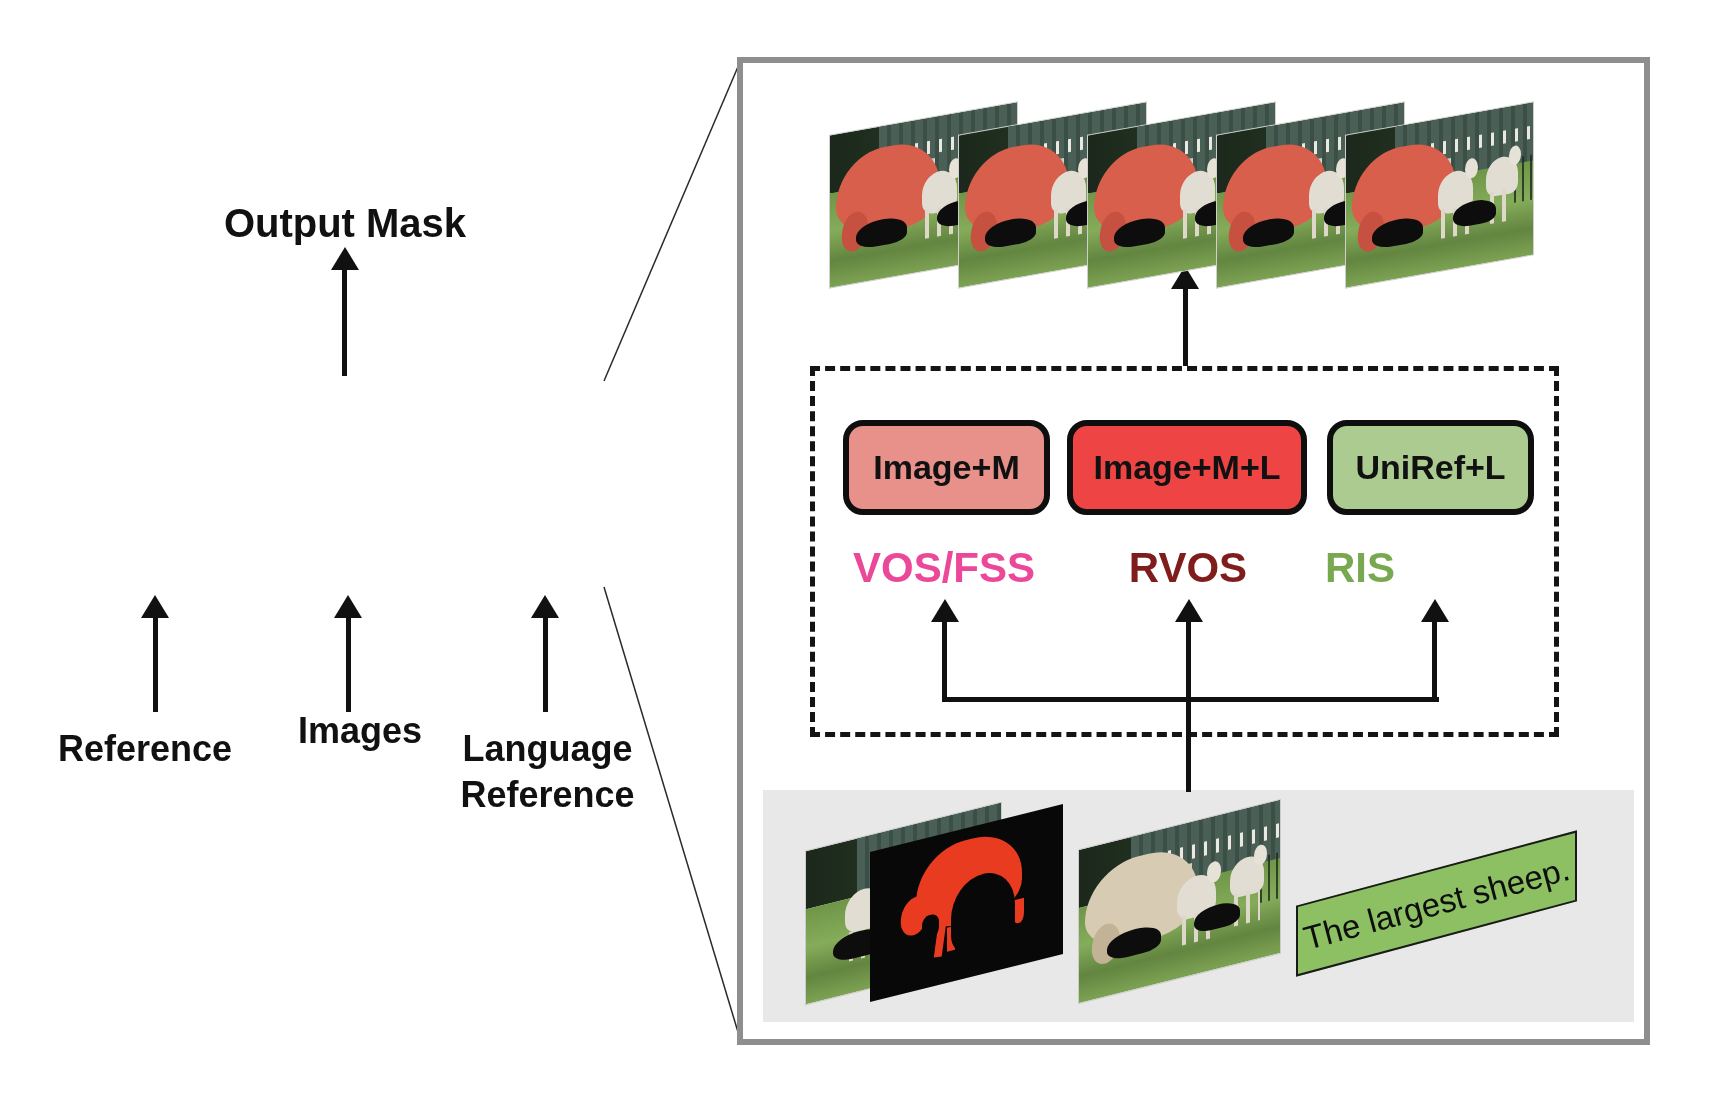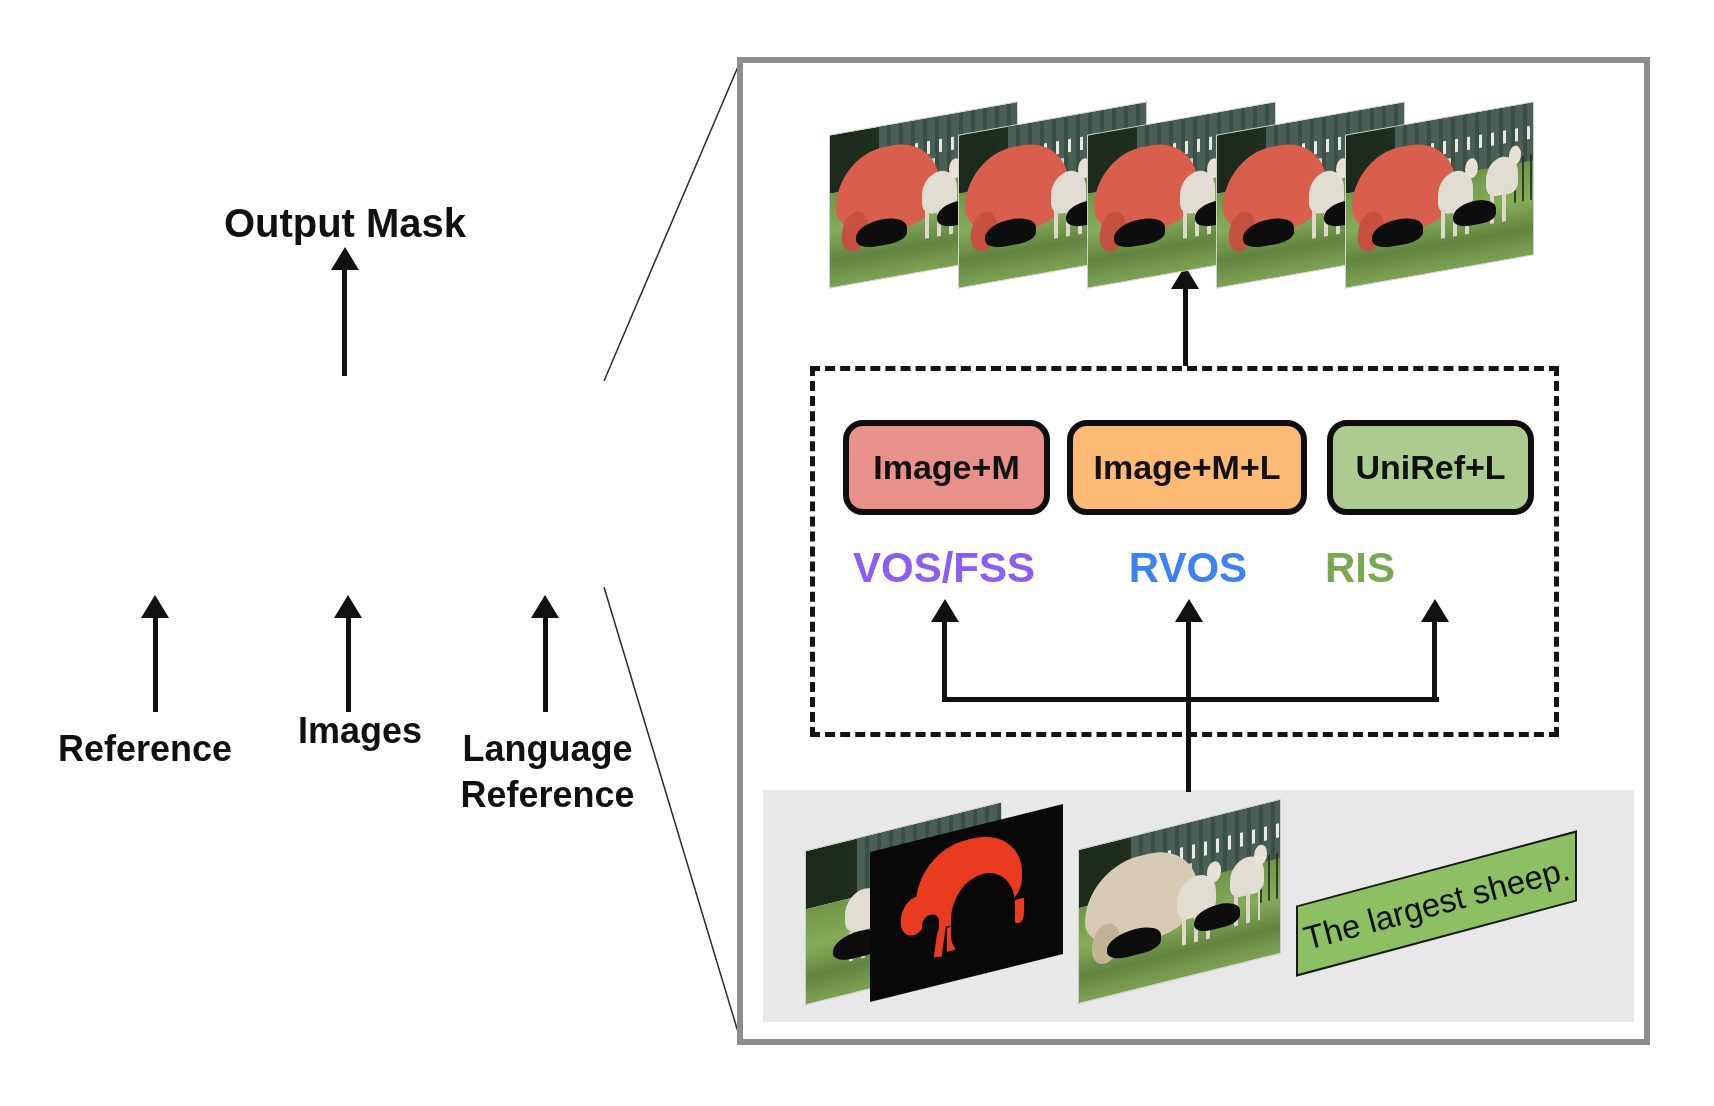--- a/index.html
+++ b/index.html
@@ -234,25 +234,25 @@
       <div class="sc-black2"></div>
     </div>
   </div>
 
   <div class="vstem" style="left:1183px;top:288px;height:78px;z-index:8;"></div>
   <div class="ahead" style="left:1171px;top:266px;z-index:8;"></div>
 
   <div class="abs dashed-box"></div>
 
   <div class="mode-btn" id="btn-image-m" style="background: rgb(232, 144, 138);">Image+M</div>
-  <div class="mode-btn" id="btn-image-ml" style="background: #fdba74;">Image+M+L</div>
+  <div class="mode-btn" id="btn-image-ml" style="background: #ef4444;">Image+M+L</div>
   <div class="mode-btn" id="btn-image-l" style="background: rgb(171, 203, 144);">UniRef+L</div>
 
-  <div class="task-label" id="task-vos" style="color: #8b5cf6;">VOS/FSS</div>
-  <div class="task-label" id="task-rvos" style="color: #3b82f6;">RVOS</div>
+  <div class="task-label" id="task-vos" style="color: #ec4899;">VOS/FSS</div>
+  <div class="task-label" id="task-rvos" style="color: #7f1d1d;">RVOS</div>
   <div class="task-label" id="task-ris" style="color: rgb(120, 168, 80);">RIS</div>
 
   <div class="hline" style="left:942px;top:697px;width:497px;"></div>
   <div class="vstem" style="left:942px;top:620px;height:80px;"></div>
   <div class="ahead" style="left:931px;top:599px;"></div>
   <div class="vstem" style="left:1186px;top:620px;height:172px;"></div>
   <div class="ahead" style="left:1175px;top:599px;"></div>
   <div class="vstem" style="left:1432px;top:620px;height:80px;"></div>
   <div class="ahead" style="left:1421px;top:599px;"></div>
 

